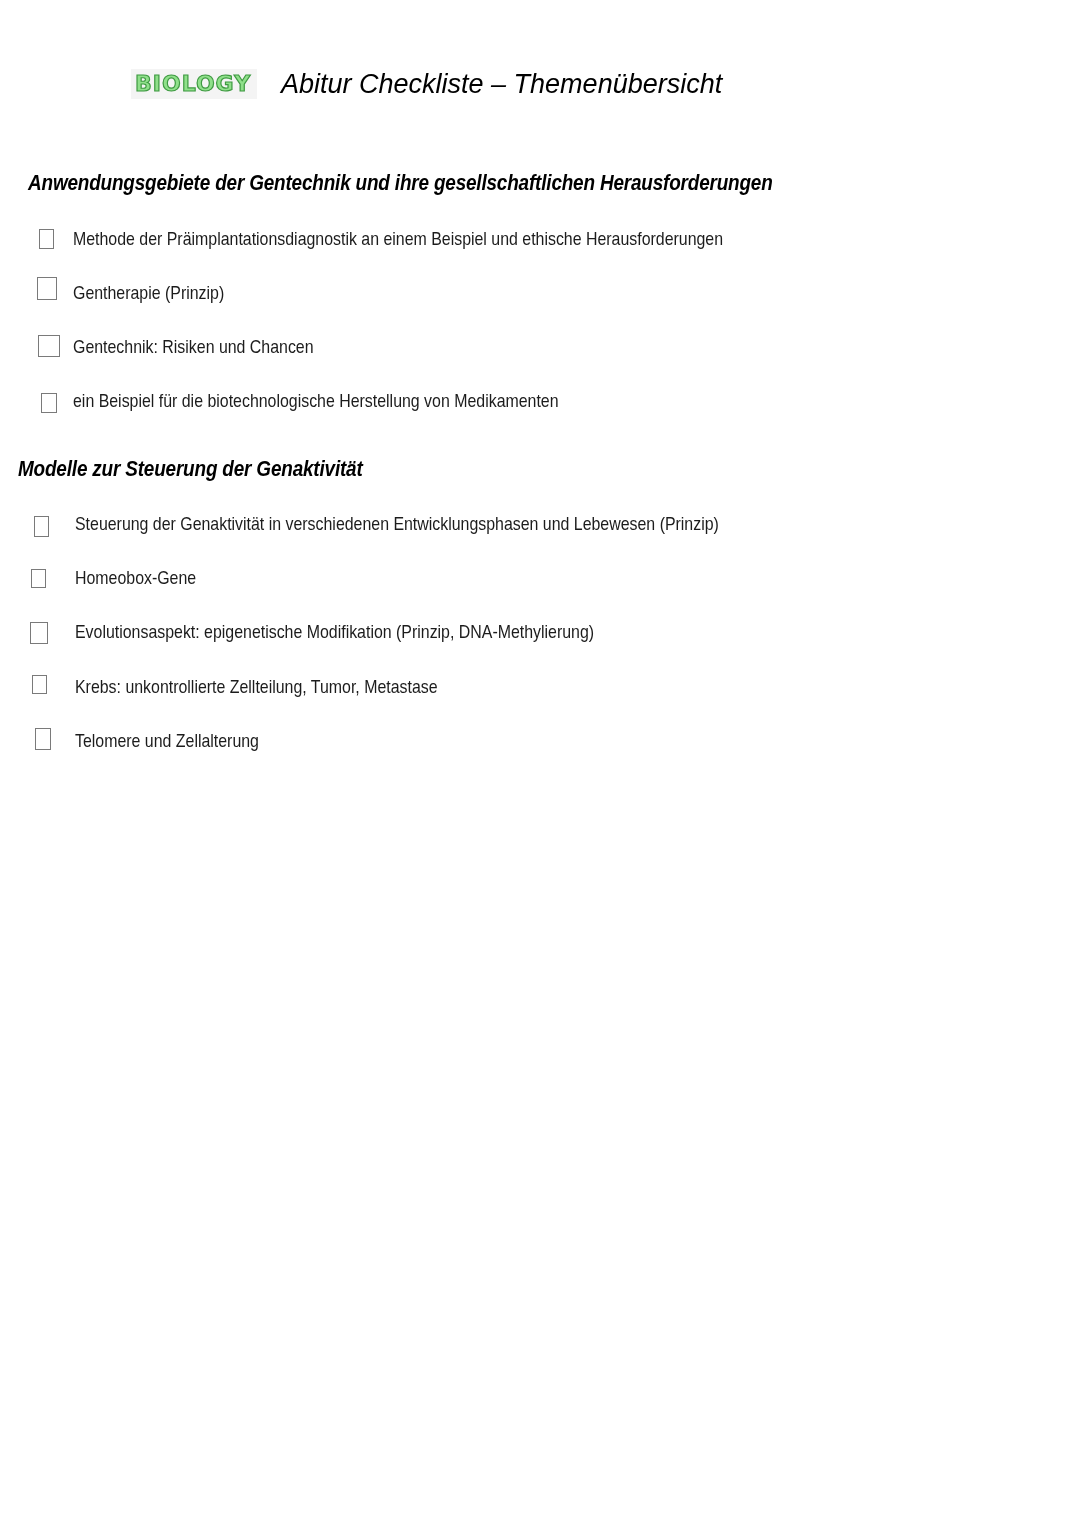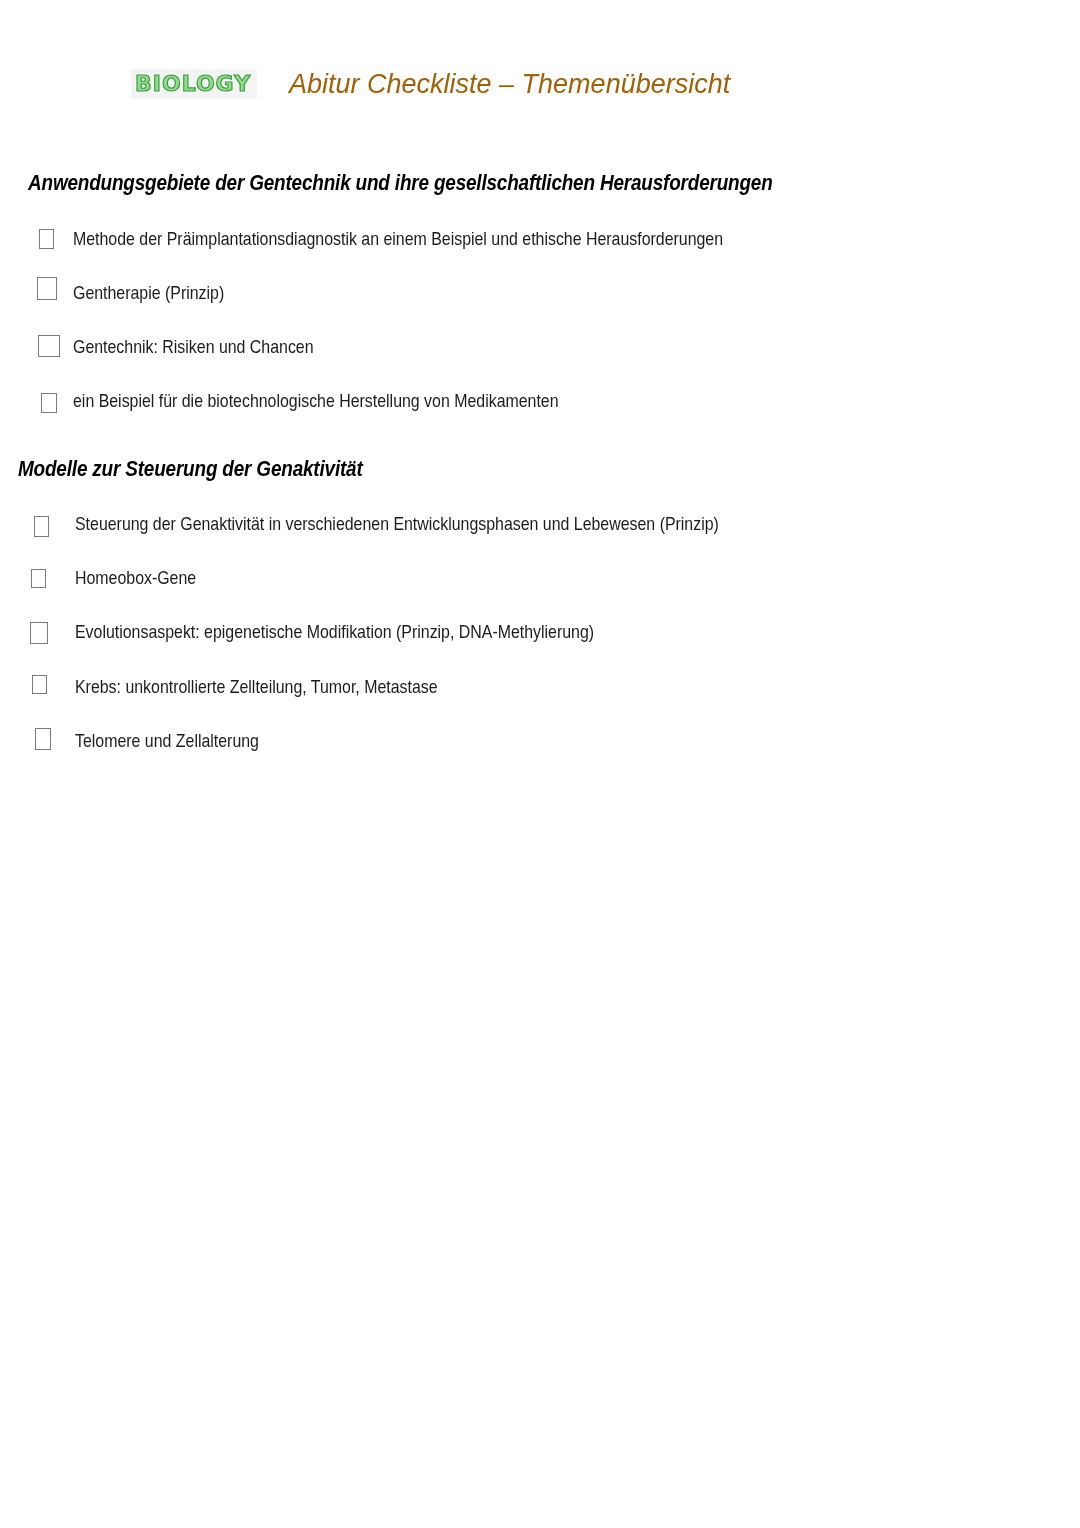--- a/index.html
+++ b/index.html
@@ -31,25 +31,25 @@
       color: #8fe08a;
       -webkit-text-stroke: 1.2px #3f9a42;
       background: #f4f4f4;
       padding: 0 4px;
       line-height: 30px;
       width: 118px;
       white-space: nowrap;
       overflow: hidden;
     }
     .doc-title {
-      margin-left: 32px;
+      margin-left: 24px;
       font-family: "Liberation Sans", sans-serif;
       font-style: italic;
       font-size: 27px;
-      color: #a16207;
+      color: #000000;
       white-space: nowrap;
     }
     .section-heading {
       position: absolute;
       font-family: "Liberation Sans", sans-serif;
       font-weight: bold;
       font-style: italic;
       font-size: 22px;
       color: #000;
       white-space: nowrap;

